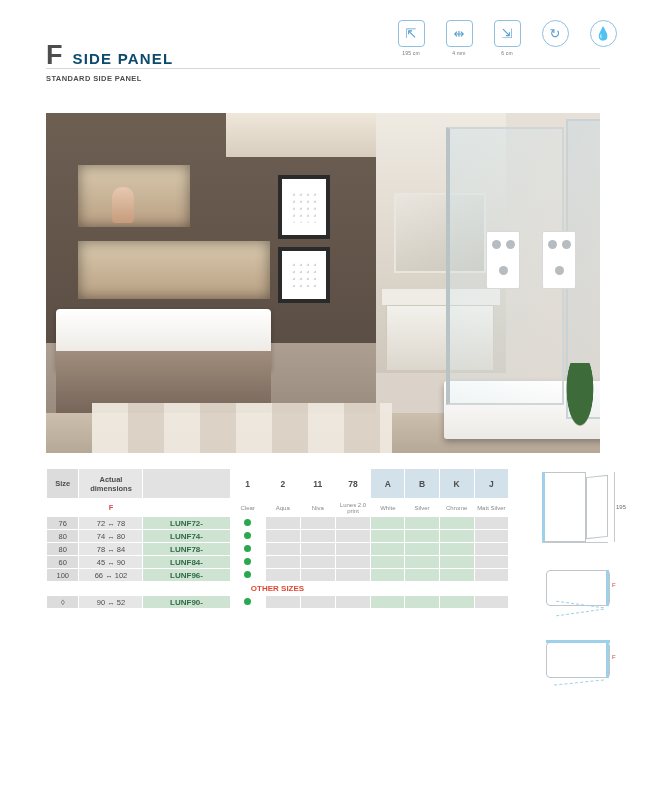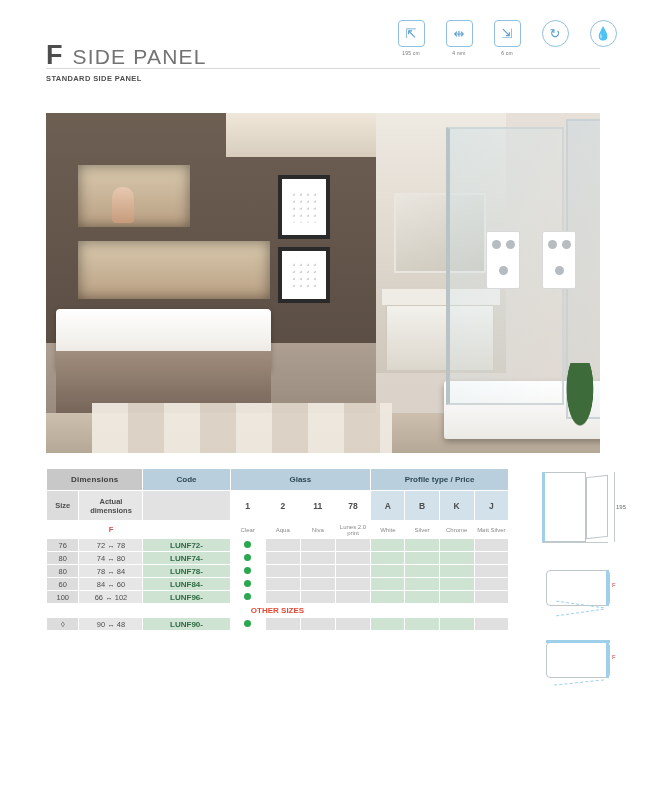--- a/index.html
+++ b/index.html
@@ -17,21 +17,21 @@
   .header { position: absolute; left: 0; top: 0; width: 646px; height: 96px; }
   .title-row {
     position: absolute; left: 46px; top: 40px;
     display: flex; align-items: baseline; gap: 8px;
   }
   .title-main {
     font-size: 27px; letter-spacing: 2px; color: #4d4d4d; font-weight: 400;
   }
   .title-bold { font-weight: 700; }
   .title-sub {
-    font-size: 21px; letter-spacing: 1.2px; color: #737373; font-weight: 400;
+    font-size: 15px; letter-spacing: 1.2px; color: #0c4a6e; font-weight: 700;
   }
   .title-rule {
     position: absolute; left: 46px; top: 68px; width: 554px; height: 1px;
     background: #d8d8d8;
   }
   .subtitle {
     position: absolute; left: 46px; top: 74px;
     font-size: 7.5px; font-weight: 700; letter-spacing: .4px; color: #4d4d4d;
   }
 
@@ -225,26 +225,20 @@
       <div class="ph-knob" style="left:19px;top:8px;"></div>
       <div class="ph-knob" style="left:12px;top:34px;"></div>
     </div>
     <div class="ph ph-plant"></div>
   </div>
 
   <div class="table-wrap">
     <table class="spec">
       <tbody id="spec-body">
           <tr>
-            <td class="hdr-grey" colspan="2">Dimensions</td>
-            <td class="hdr-blue" colspan="1">Code</td>
-            <td class="hdr-blue" colspan="4">Glass</td>
-            <td class="hdr-blue" colspan="4">Profile type / Price</td>
-          </tr>
-          <tr>
             <td class="sub-grey size-cell">Size</td>
             <td class="sub-grey dim-cell">Actual dimensions</td>
             <td class="sub-empty code-cell" style="background:#e2e2e2;"></td>
             <td class="sub-blue glass-on">1</td>
             <td class="sub-blue glass-on">2</td>
             <td class="sub-blue glass-on">11</td>
             <td class="sub-blue glass-on">78</td>
             <td class="sub-blue prof-on" style="background:#d3e2ea;">A</td>
             <td class="sub-blue prof-on" style="background:#d3e2ea;">B</td>
             <td class="sub-blue prof-on" style="background:#d3e2ea;">K</td>
@@ -297,21 +291,21 @@
             <td class="glass-off"></td>
             <td class="glass-off"></td>
             <td class="glass-off"></td>
             <td class="prof-on"></td>
             <td class="prof-on"></td>
             <td class="prof-on"></td>
             <td class="prof-off"></td>
           </tr>
           <tr class="row-h">
             <td class="size-cell">60</td>
-            <td class="dim-cell">84 ↔ 60</td>
+            <td class="dim-cell">45 ↔ 90</td>
             <td class="code-cell">LUNF84-</td>
             <td class="glass-on"><span class="dot"></span></td>
             <td class="glass-off"></td>
             <td class="glass-off"></td>
             <td class="glass-off"></td>
             <td class="prof-on"></td>
             <td class="prof-on"></td>
             <td class="prof-on"></td>
             <td class="prof-off"></td>
           </tr>
@@ -326,21 +320,21 @@
             <td class="prof-on"></td>
             <td class="prof-on"></td>
             <td class="prof-on"></td>
             <td class="prof-off"></td>
           </tr>
           <tr class="sect-row">
             <td colspan="11">OTHER SIZES</td>
           </tr>
           <tr class="row-h">
             <td class="size-cell">◊</td>
-            <td class="dim-cell">90 ↔ 48</td>
+            <td class="dim-cell">90 ↔ 52</td>
             <td class="code-cell">LUNF90-</td>
             <td class="glass-on"><span class="dot"></span></td>
             <td class="glass-off"></td>
             <td class="glass-off"></td>
             <td class="glass-off"></td>
             <td class="prof-on"></td>
             <td class="prof-on"></td>
             <td class="prof-on"></td>
             <td class="prof-off"></td>
           </tr>

